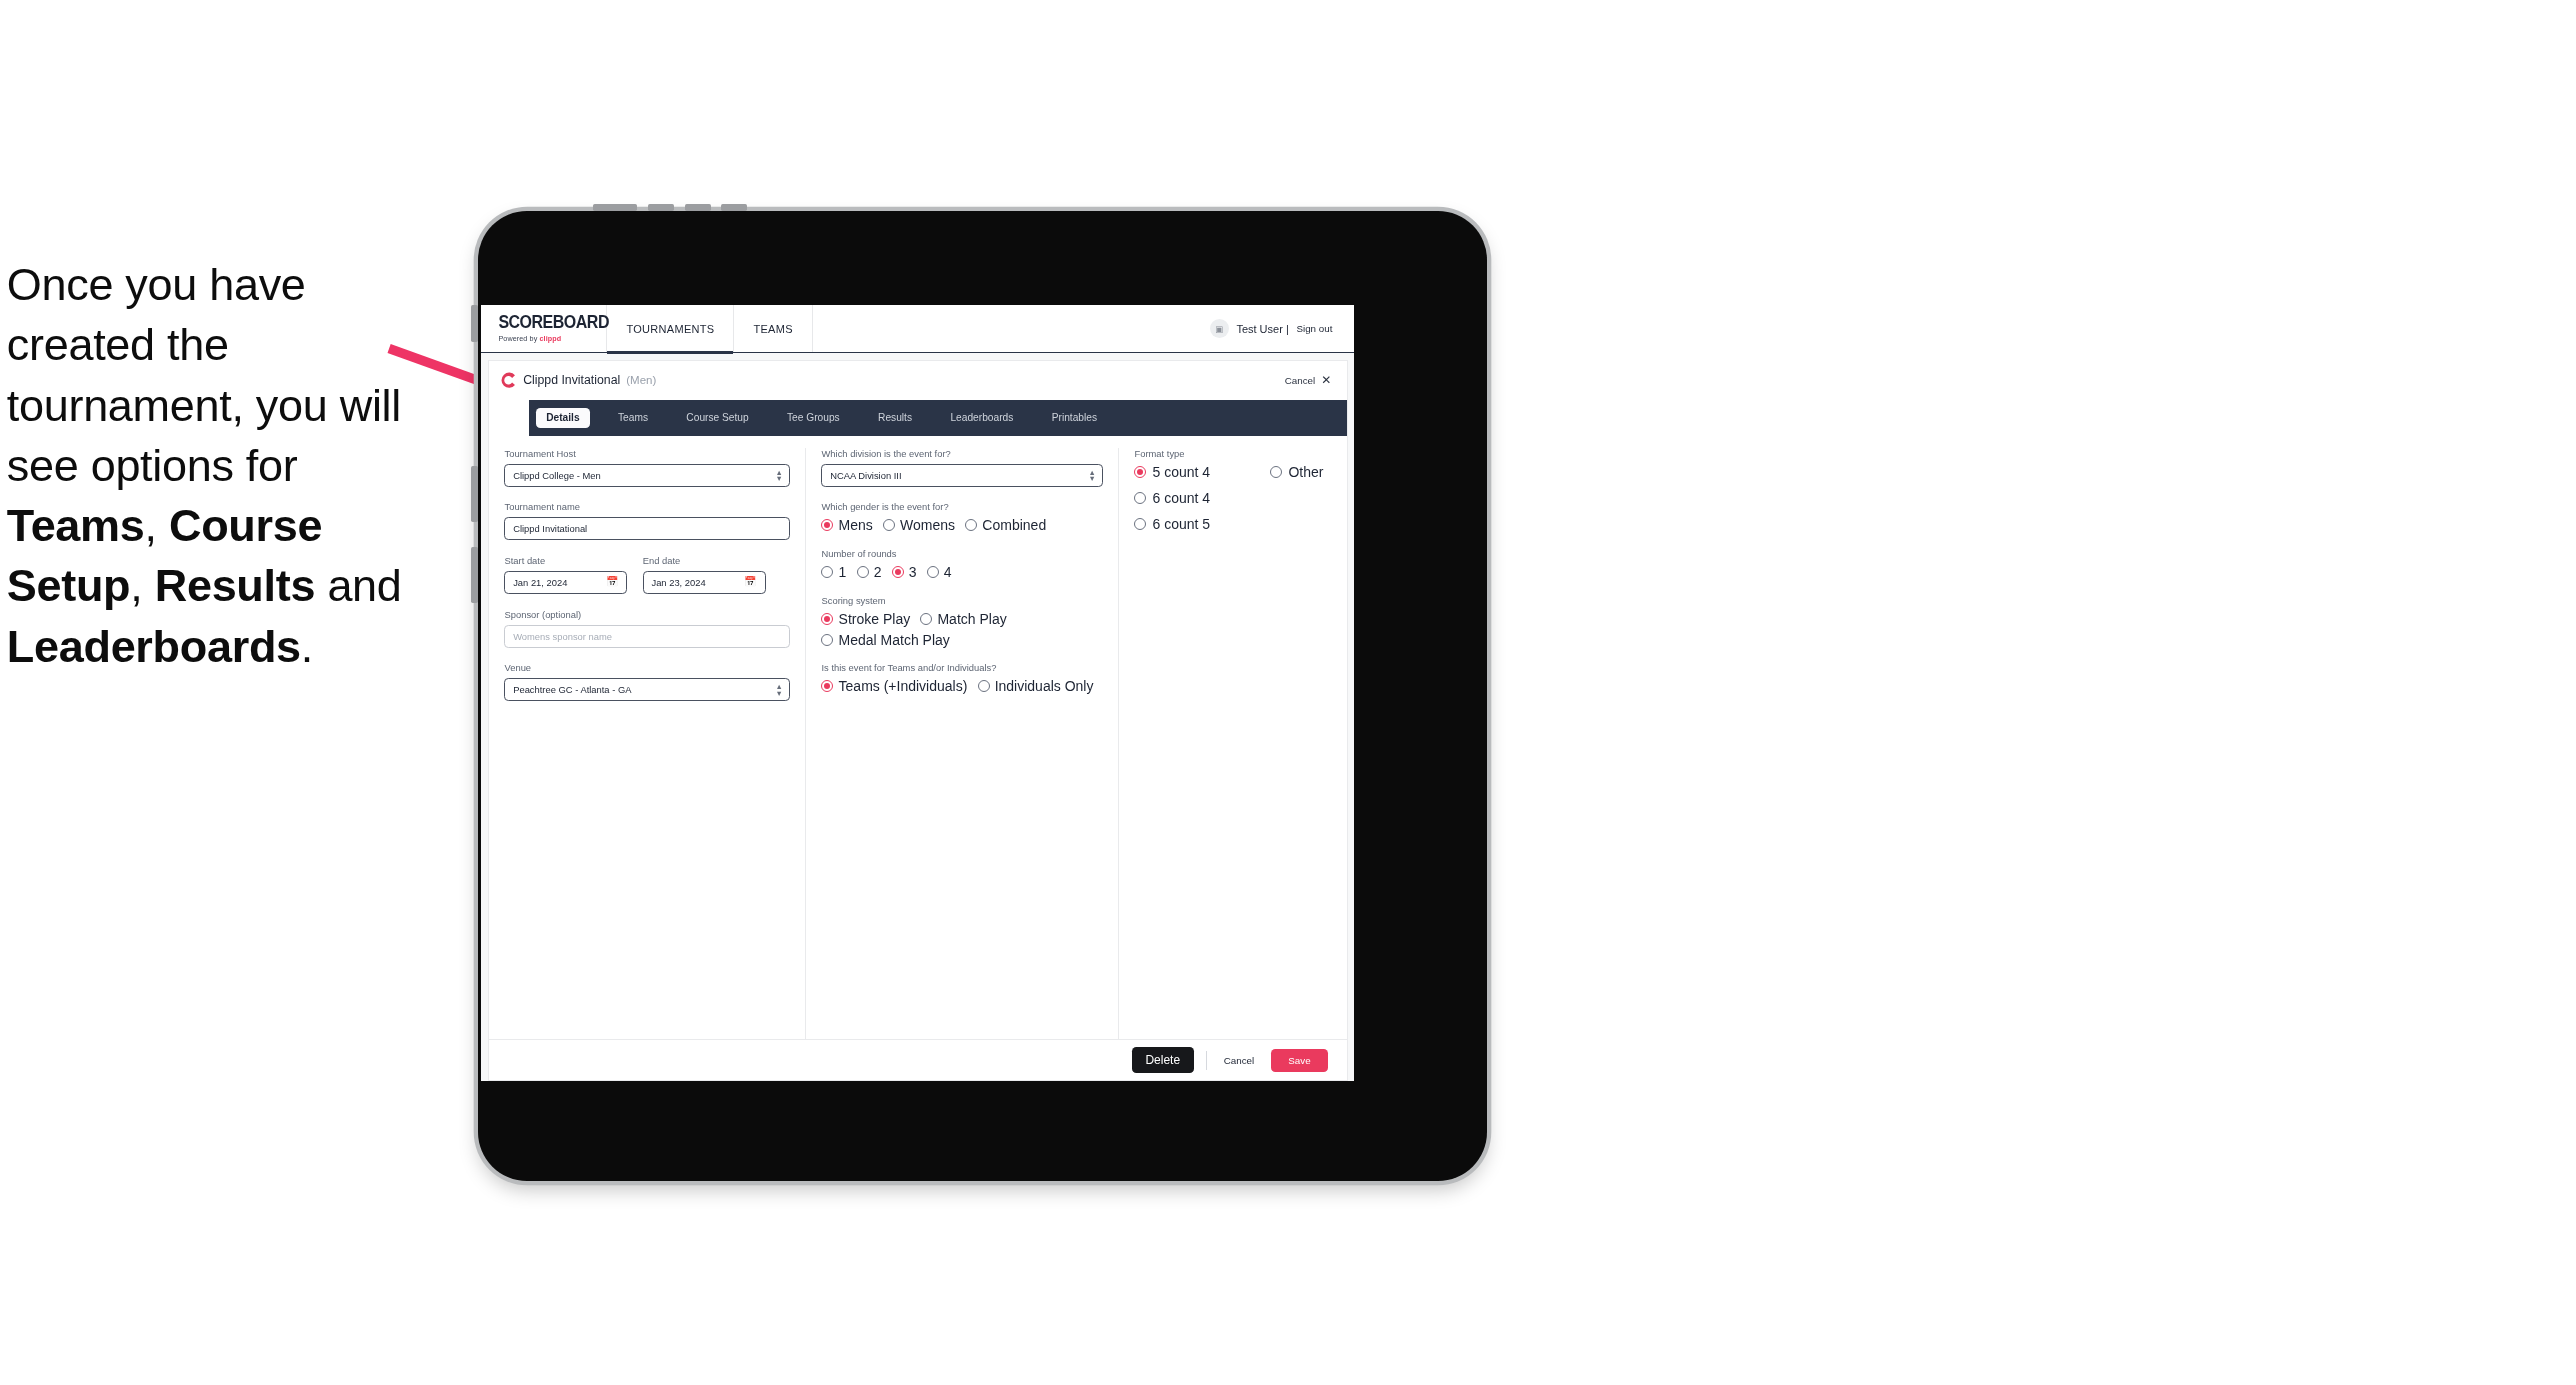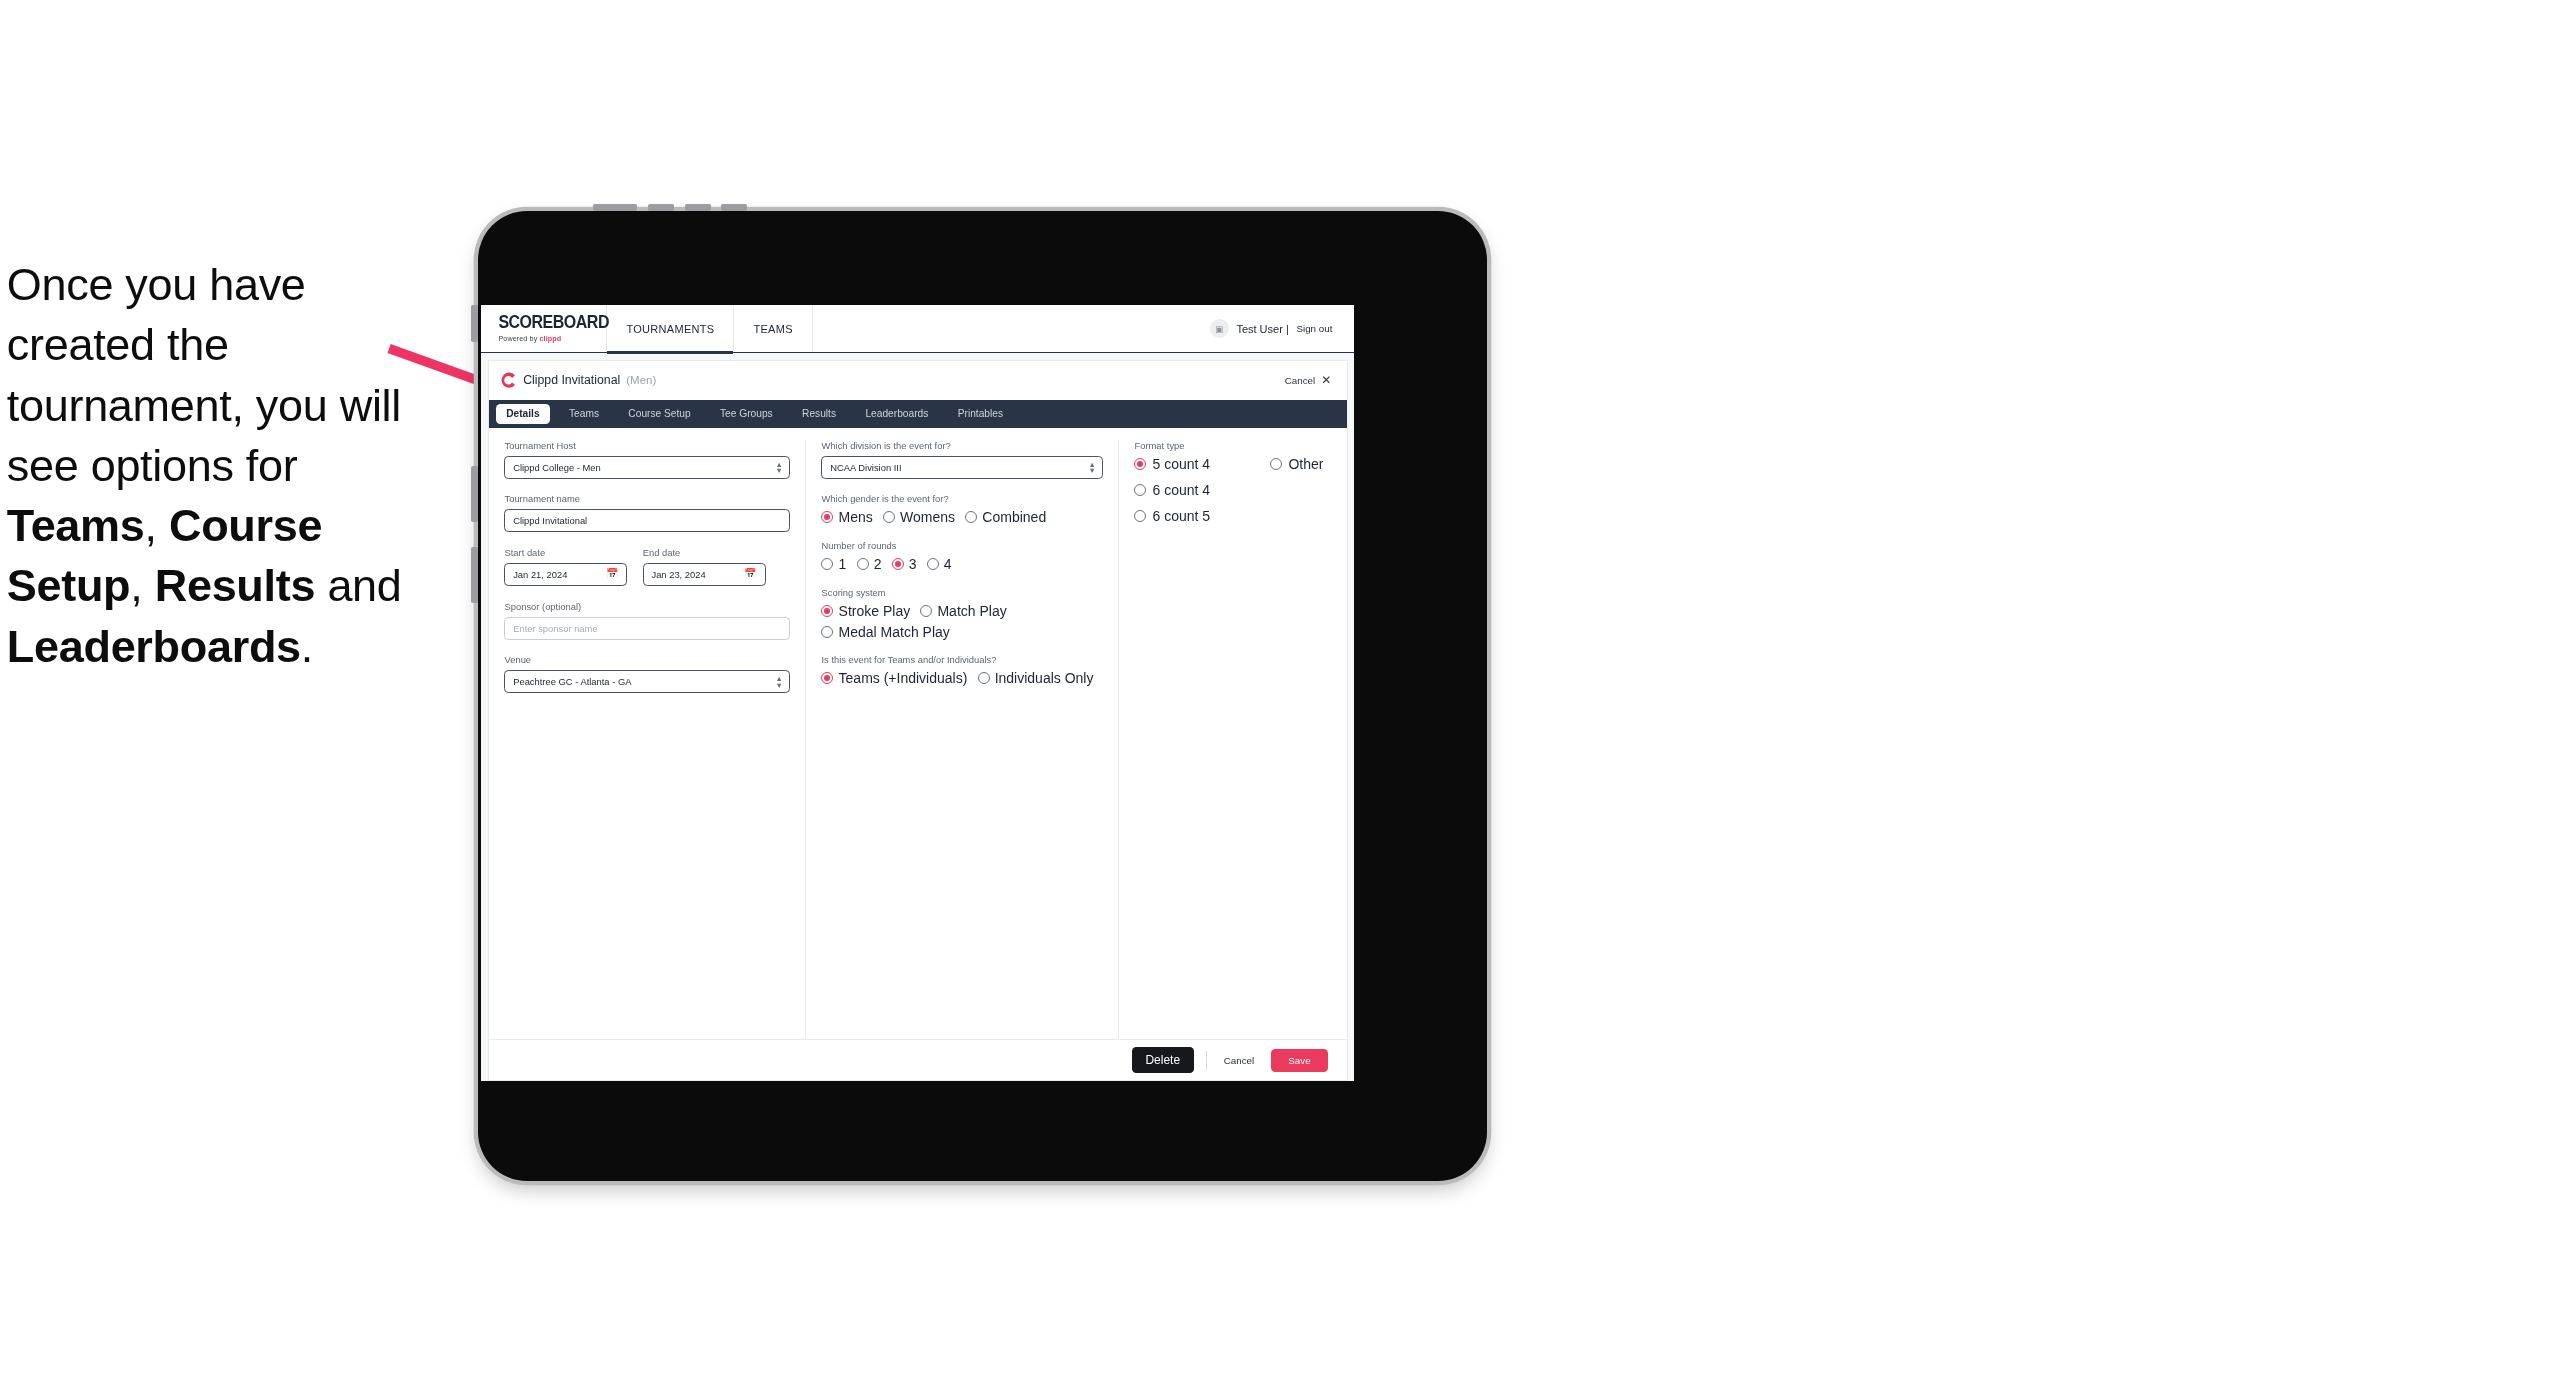--- a/index.html
+++ b/index.html
@@ -135,24 +135,25 @@
   .tlogo svg { display: block; }
   .tname { font-size: 12.3px; color: #1d2433; }
   .tgender { font-size: 11.5px; color: #9aa1ac; margin-left: 6px; }
   .head-right { margin-left: auto; display: flex; align-items: center; gap: 6px; cursor: pointer; }
   .cancel-x-label { font-size: 9.8px; color: #2b3240; }
   .cancel-x { font-size: 12px; color: #2b3240; line-height: 1; }
 
   
   .tabbar {
     background: #2a3447;
-    height: 28px;
+    height: 36px;
     display: flex; align-items: center;
     padding: 0 6.8px;
-    gap: 9px;
+    gap: 18px;
+    margin-left: 40px;
   }
   .tab {
     font-size: 10.2px; color: #ced3db;
     padding: 4.3px 10.2px;
     border-radius: 4.3px;
     cursor: pointer;
     white-space: nowrap;
   }
   .tab.active {
     background: #fbfbfc; color: #1d2433; font-weight: 600;
@@ -362,21 +363,21 @@
                       <span>Jan 23, 2024</span>
                       <span class="cal">📅</span>
                     </div>
                   </div>
                 </div>
               </div>
 
               <div class="fgroup">
                 <span class="flabel">Sponsor (optional)</span>
                 <div class="fld placeholder">
-                  <span>Enter sponsor name</span>
+                  <span>Womens sponsor name</span>
                 </div>
               </div>
 
               <div class="fgroup">
                 <span class="flabel">Venue</span>
                 <div class="fld">
                   <span>Peachtree GC - Atlanta - GA</span>
                   <span class="spin">
                     <span>▴</span>
                       <span>▾</span>

